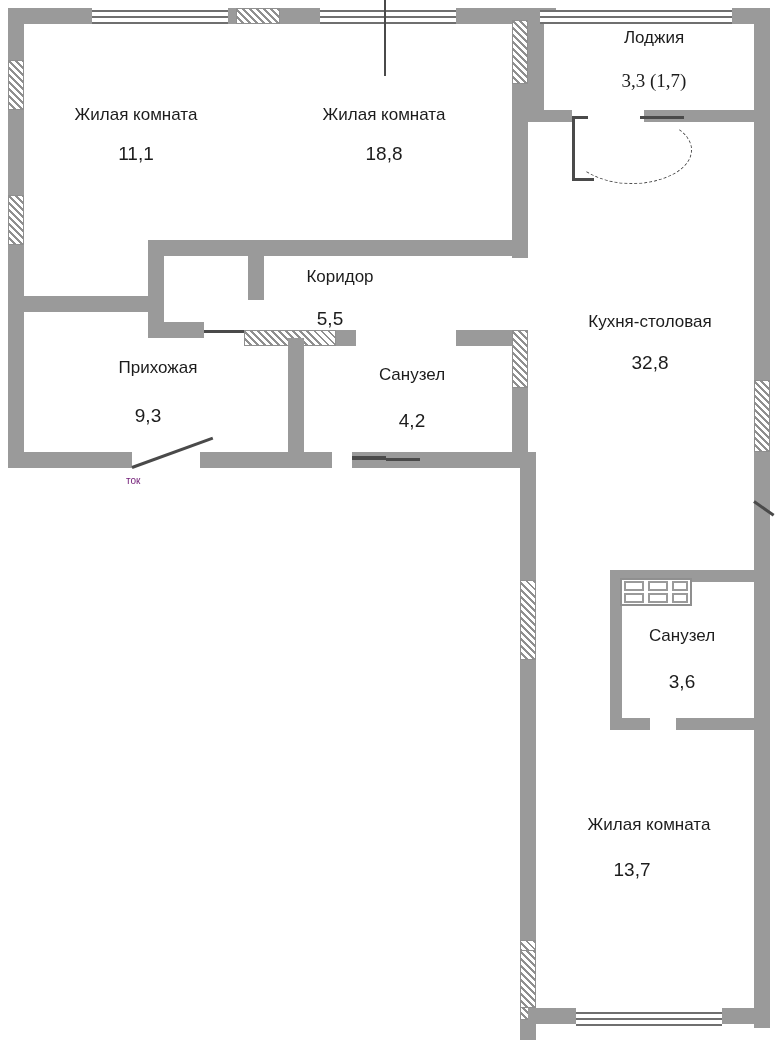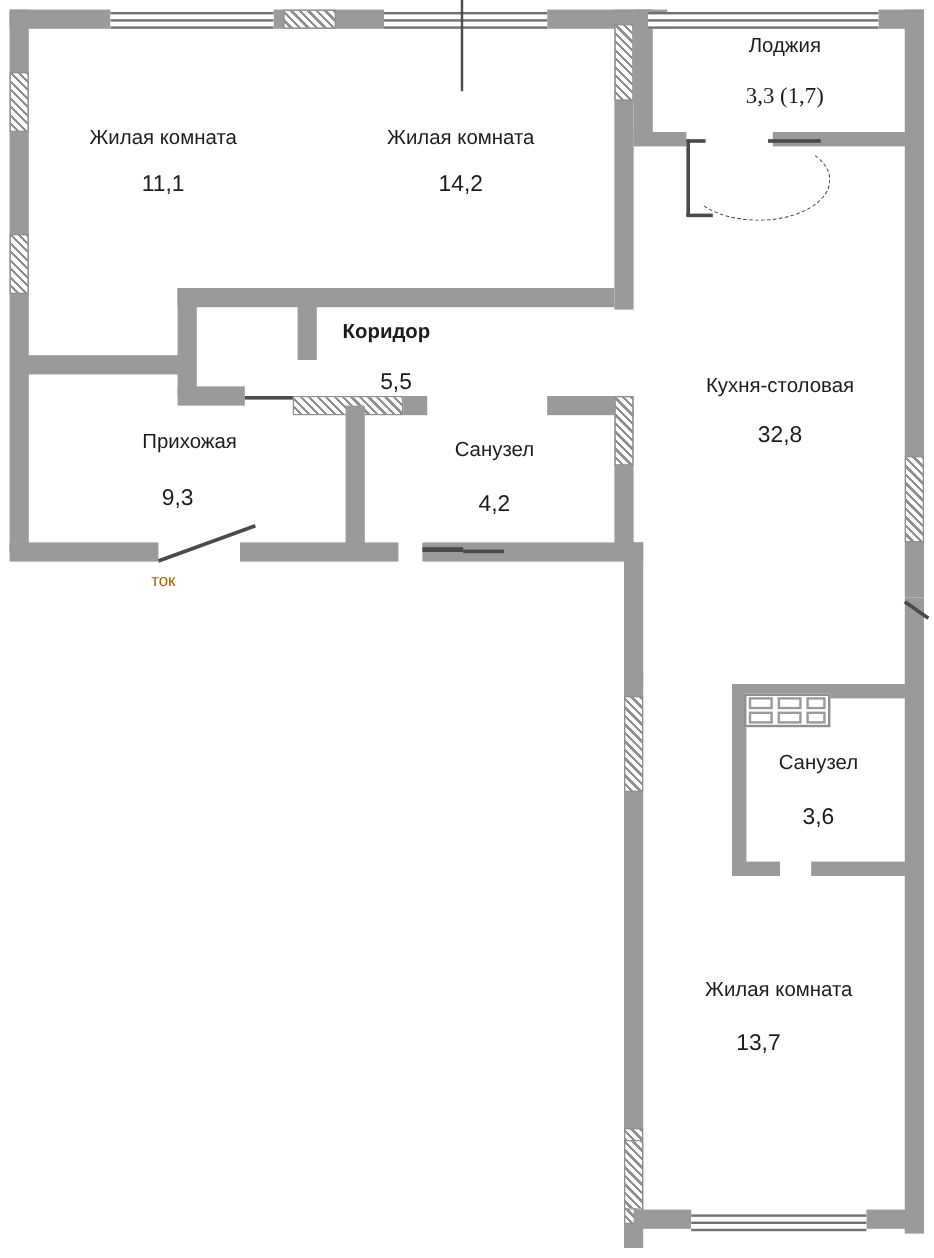--- a/index.html
+++ b/index.html
@@ -76,22 +76,22 @@
   .area {
     position: absolute;
     color: #1c1c1c;
     font-size: 19px;
     white-space: nowrap;
     text-align: center;
     transform: translateX(-50%);
   }
   .small-note {
     position: absolute;
-    color: #a16207;
-    font-size: 14px;
+    color: #701a75;
+    font-size: 10px;
     white-space: nowrap;
   }
   
   .fixture {
     position: absolute;
     border: 2px solid #8f8f8f;
     box-sizing: border-box;
     background: #ffffff;
   }
   .fixture-cell {
@@ -205,26 +205,26 @@
   <div class="tick" style="left:386px; top:458px; width:34px; height:3px;"></div>
 
   <div class="door-line" style="left:132px; top:466px; width:86px; height:3px; transform:rotate(-20deg); transform-origin:left center;"></div>
 
   <div class="tick" style="left:384px; top:0px; width:2px; height:76px;"></div>
 
   <div class="label" style="left:136px; top:105px;">Жилая комната</div>
   <div class="area" style="left:136px; top:143px;">11,1</div>
 
   <div class="label" style="left:384px; top:105px;">Жилая комната</div>
-  <div class="area" style="left:384px; top:143px;">14,2</div>
+  <div class="area" style="left:384px; top:143px;">18,8</div>
 
   <div class="label" style="left:654px; top:28px;">Лоджия</div>
   <div class="area" style="left:654px; top:70px;font-family:Liberation Serif, serif;">3,3  (1,7)</div>
 
-  <div class="label" style="left:322px; top:267px;font-weight:bold;">Коридор</div>
+  <div class="label" style="left:340px; top:267px;">Коридор</div>
   <div class="area" style="left:330px; top:308px;">5,5</div>
 
   <div class="label" style="left:148px; top:358px;padding-left:20px;">Прихожая</div>
   <div class="area" style="left:148px; top:405px;">9,3</div>
 
   <div class="label" style="left:412px; top:365px;">Санузел</div>
   <div class="area" style="left:412px; top:410px;">4,2</div>
 
   <div class="label" style="left:650px; top:312px;">Кухня-столовая</div>
   <div class="area" style="left:650px; top:352px;">32,8</div>

